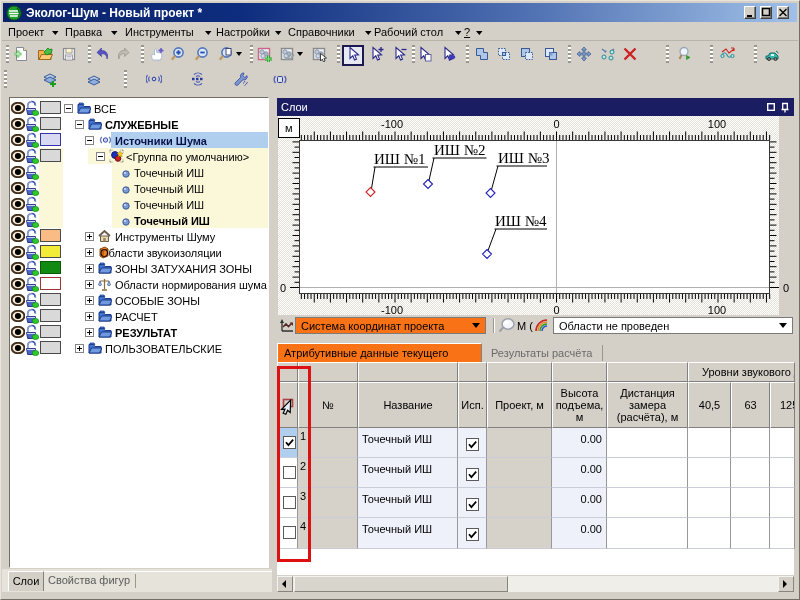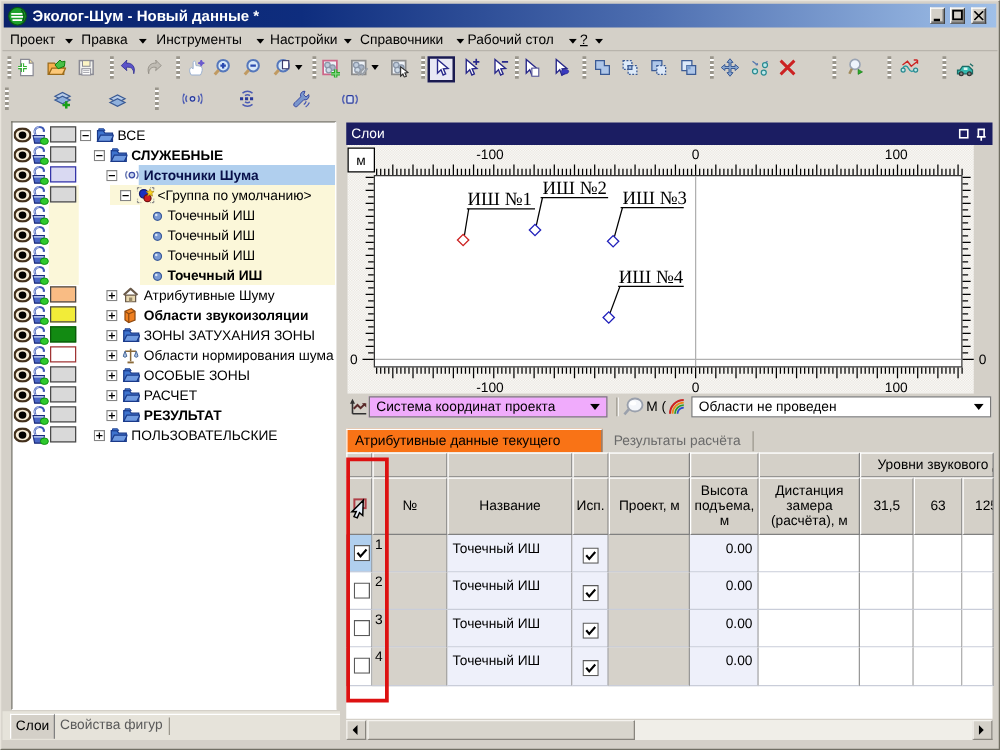--- a/index.html
+++ b/index.html
@@ -10,21 +10,21 @@
 .hdr{background:#d4d0c8;border-top:1px solid #fff;border-left:1px solid #fff;border-right:1px solid #808080;border-bottom:1px solid #808080;display:flex;align-items:center;justify-content:center;text-align:center;line-height:12px}
 .dcell{border-right:1px solid #989898;border-bottom:1px solid #c9cdd9}
 </style></head><body>
 <div class="ab" style="left:0;top:0;width:800px;height:600px;border:1px solid #716f64;border-top-color:#e8e4dc;border-left-color:#e8e4dc"></div>
 <div class="ab" style="left:3px;top:3px;width:794px;height:19px;background:linear-gradient(90deg,#0b226b 0%,#0e2d7e 30%,#4d6eb0 65%,#a0c0e8 100%)"></div>
 <svg class="ab" style="left:6px;top:5px" width="16" height="16">
 <circle cx="8" cy="8" r="7" fill="#1fa12e" stroke="#0a5a14"></circle>
 <path d="M3 6 h9 M3 8.5 h10 M4 11 h8" stroke="#fff" stroke-width="1.4" fill="none"></path>
 <path d="M11 3 a7 7 0 0 1 1 9" stroke="#0a5a14" stroke-width="1.2" fill="none"></path>
 </svg>
-<div class="ab" style="left:26px;top:6px;color:#fff;font-weight:bold;font-size:12px">Эколог-Шум - Новый данные *</div>
+<div class="ab" style="left:26px;top:6px;color:#fff;font-weight:bold;font-size:12px">Эколог-Шум - Новый проект *</div>
 <div class="ab" style="left:744px;top:6px;width:12px;height:13px;background:#d4d0c8;border:1px solid;border-color:#fff #404040 #404040 #fff;box-shadow:inset -1px -1px 0 #808080"><svg width="10" height="11">
       <path d="M2 9 h5" stroke="#000" stroke-width="2"></path>
     </svg></div>
 <div class="ab" style="left:760px;top:6px;width:12px;height:13px;background:#d4d0c8;border:1px solid;border-color:#fff #404040 #404040 #fff;box-shadow:inset -1px -1px 0 #808080"><svg width="10" height="11">
       <rect x="1.5" y="1.5" width="7" height="7" fill="none" stroke="#000" stroke-width="1.5"></rect>
     </svg></div>
 <div class="ab" style="left:777px;top:6px;width:12px;height:13px;background:#d4d0c8;border:1px solid;border-color:#fff #404040 #404040 #fff;box-shadow:inset -1px -1px 0 #808080"><svg width="10" height="11">
       <path d="M1.5 2 l7 7 M8.5 2 l-7 7" stroke="#000" stroke-width="1.4"></path>
     </svg></div>
 <div class="ab" style="left:8px;top:26px;">Проект</div>
@@ -411,42 +411,42 @@
 <div class="swatch" style="left:40px;top:229px;background:#f9bc84;border:1px solid #4a4a4a"></div>
 <svg class="ab" style="left:85px;top:232px" width="9" height="9">
     <rect x="0.5" y="0.5" width="8" height="8" fill="#fff" stroke="#848484"></rect>
     <path d="M2 4.5 h5 M4.5 2 v5" stroke="#000"></path>
   </svg>
 <div class="ab" style="left:98px;top:230px"><svg width="13" height="12" viewBox="0 0 13 12">
       <path d="M1 6 L6.5 1 L12 6" fill="none" stroke="#6a5a4a" stroke-width="1.8"></path>
       <path d="M2.5 6 h8 v5.5 h-8 z" fill="#e8d8b0" stroke="#6a5a4a"></path>
       <rect x="5.2" y="8" width="2.6" height="3.5" fill="#9a8a6a"></rect>
     </svg></div>
-<div class="ab" style="left:115px;top:231px;font-weight:normal;color:#000;white-space:nowrap">Атрибутивные Шуму</div>
+<div class="ab" style="left:115px;top:231px;font-weight:normal;color:#000;white-space:nowrap">Инструменты Шуму</div>
 <div class="ab" style="left:11px;top:246px"><svg width="14" height="12" viewBox="0 0 14 12">
       <ellipse cx="7" cy="6" rx="6.4" ry="5.2" fill="#f6ecd8" stroke="#42301c" stroke-width="2"></ellipse>
       <ellipse cx="7" cy="6" rx="3.1" ry="2.9" fill="#000"></ellipse>
     </svg></div>
 <div class="ab" style="left:24px;top:244px"><svg width="16" height="16" viewBox="0 0 16 16">
       <path d="M4.5 8 c-2-3 0-6.5 3-6.5 c2.5 0 4 1.5 3.5 4" fill="none" stroke="#3a55b4" stroke-width="1.6"></path>
       <path d="M4.5 8 c-2-3 0-6.5 3-6.5" fill="none" stroke="#dce6fa" stroke-width="0.7"></path>
       <path d="M2.5 8.5 h9 l-1.2 6 h-6.6 z" fill="#4a66c4" stroke="#1a2a7a" stroke-width="0.9"></path>
       <path d="M3 9.5 h8" stroke="#c8d4f4" stroke-width="1.1"></path>
       <ellipse cx="11.5" cy="13" rx="3.2" ry="2.6" fill="#2ec82e" stroke="#0a8a0a" stroke-width="0.7"></ellipse>
     </svg></div>
 <div class="swatch" style="left:40px;top:245px;background:#f2ec38;border:1px solid #4a4a4a"></div>
 <svg class="ab" style="left:85px;top:248px" width="9" height="9">
     <rect x="0.5" y="0.5" width="8" height="8" fill="#fff" stroke="#848484"></rect>
     <path d="M2 4.5 h5 M4.5 2 v5" stroke="#000"></path>
   </svg>
 <div class="ab" style="left:98px;top:246px"><svg width="12" height="13" viewBox="0 0 12 13">
       <path d="M2 3 l5-2 3 2 v7 l-5 2 -3-2 z" fill="#f08020" stroke="#904a10"></path>
       <path d="M2 3 l3 2 5-2 M5 5 v7" stroke="#904a10" fill="none"></path>
     </svg></div>
-<div class="ab" style="left:115px;top:247px;font-weight:bold;color:#000;white-space:nowrap">Области звукоизоляции</div>
+<div class="ab" style="left:100px;top:247px;font-weight:normal;color:#000;white-space:nowrap">Области звукоизоляции</div>
 <div class="ab" style="left:11px;top:262px"><svg width="14" height="12" viewBox="0 0 14 12">
       <ellipse cx="7" cy="6" rx="6.4" ry="5.2" fill="#f6ecd8" stroke="#42301c" stroke-width="2"></ellipse>
       <ellipse cx="7" cy="6" rx="3.1" ry="2.9" fill="#000"></ellipse>
     </svg></div>
 <div class="ab" style="left:24px;top:260px"><svg width="16" height="16" viewBox="0 0 16 16">
       <path d="M4.5 8 c-2-3 0-6.5 3-6.5 c2.5 0 4 1.5 3.5 4" fill="none" stroke="#3a55b4" stroke-width="1.6"></path>
       <path d="M4.5 8 c-2-3 0-6.5 3-6.5" fill="none" stroke="#dce6fa" stroke-width="0.7"></path>
       <path d="M2.5 8.5 h9 l-1.2 6 h-6.6 z" fill="#4a66c4" stroke="#1a2a7a" stroke-width="0.9"></path>
       <path d="M3 9.5 h8" stroke="#c8d4f4" stroke-width="1.1"></path>
       <ellipse cx="11.5" cy="13" rx="3.2" ry="2.6" fill="#2ec82e" stroke="#0a8a0a" stroke-width="0.7"></ellipse>
@@ -978,21 +978,21 @@
     <line x1="217.5" y1="113" x2="270" y2="113" stroke="#000"></line>
     <line x1="219.0" y1="113" x2="211" y2="134.5" stroke="#000"></line>
     <path d="M210 133.5 l4.5 4.5 -4.5 4.5 -4.5-4.5 z" fill="none" stroke="#2222bb" stroke-width="1.1"></path>
   </svg>
 <svg class="ab" style="left:279px;top:317px" width="17" height="17" viewBox="0 0 17 17">
     <path d="M3 14 V4 M3 14 H14" stroke="#303030" stroke-width="1.3" fill="none"></path>
     <path d="M1 6 L3 2 L5 6 z" fill="#303030"></path>
     <path d="M4 10 l3-3 2.5 2.5 3.5-3.5" stroke="#5a2a2a" stroke-width="1.6" fill="none"></path>
     <path d="M10.5 5.5 h3.5 v3.5 z" fill="#5a2a2a"></path>
   </svg>
-<div class="ab" style="left:295px;top:317px;width:191px;height:17px;background:#f0abfc;border:1px solid #7a7a7a;padding:2px 0 0 5px;white-space:nowrap;overflow:hidden">Система координат проекта</div>
+<div class="ab" style="left:295px;top:317px;width:191px;height:17px;background:#f97316;border:1px solid #7a7a7a;padding:2px 0 0 5px;white-space:nowrap;overflow:hidden">Система координат проекта</div>
 <svg class="ab" style="left:472px;top:323px" width="9" height="6">
     <path d="M0 0 h8 l-4 5 z" fill="#000"></path>
   </svg>
 <div class="ab" style="left:493px;top:318px;width:2px;height:15px;border-left:1px solid #9a968c;border-right:1px solid #fff"></div>
 <svg class="ab" style="left:498px;top:317px" width="18" height="17" viewBox="0 0 18 17">
     <ellipse cx="10" cy="7" rx="6" ry="5.2" fill="#f4f6fa" stroke="#9aa0ac" stroke-width="1.5"></ellipse>
     <path d="M5 10.5 l-3.5 4" stroke="#9aa0ac" stroke-width="2"></path>
     <ellipse cx="8.5" cy="5.5" rx="2.5" ry="1.8" fill="#fff"></ellipse>
   </svg>
 <div class="ab" style="left:517px;top:320px;font-size:11px">М (</div>
@@ -1017,21 +1017,21 @@
 <div class="cell hdr" style="left:552px;top:362px;width:55px;height:20px"></div>
 <div class="cell hdr" style="left:607px;top:362px;width:81px;height:20px"></div>
 <div class="cell hdr" style="left:688px;top:362px;width:107px;height:20px;justify-content:flex-start;padding-left:13px;white-space:nowrap">Уровни звукового давления</div>
 <div class="cell hdr" style="left:277px;top:382px;width:21px;height:46px"></div>
 <div class="cell hdr" style="left:298px;top:382px;width:60px;height:46px">№</div>
 <div class="cell hdr" style="left:358px;top:382px;width:100px;height:46px">Название</div>
 <div class="cell hdr" style="left:458px;top:382px;width:29px;height:46px">Исп.</div>
 <div class="cell hdr" style="left:487px;top:382px;width:65px;height:46px">Проект, м</div>
 <div class="cell hdr" style="left:552px;top:382px;width:55px;height:46px">Высота<br>подъема,<br>м</div>
 <div class="cell hdr" style="left:607px;top:382px;width:81px;height:46px">Дистанция<br>замера<br>(расчёта), м</div>
-<div class="cell hdr" style="left:688px;top:382px;width:43px;height:46px">31,5</div>
+<div class="cell hdr" style="left:688px;top:382px;width:43px;height:46px">40,5</div>
 <div class="cell hdr" style="left:731px;top:382px;width:39px;height:46px">63</div>
 <div class="cell hdr" style="left:770px;top:382px;width:25px;height:46px;justify-content:flex-start;padding-left:9px">125</div>
 <svg class="ab" style="left:280px;top:396px" width="16" height="21" viewBox="0 0 16 21">
     <rect x="3.5" y="3.5" width="9" height="7" fill="none" stroke="#b04048" stroke-width="1.6"></rect>
     <path d="M10.6 4.2 L1.6 13.4 L5 13.2 L3.2 17.2 L5.8 18.3 L7.6 14.2 L10.2 16.4 Z" fill="#e8f0fa" stroke="#000" stroke-width="1.2"></path>
   </svg>
 <div class="cell dcell" style="left:277px;top:428px;width:21px;height:30px;background:#b0cfee;border-left:1px solid #989898"></div>
 <div class="ab" style="left:283px;top:436px"><svg width="13" height="13" viewBox="0 0 13 13">
       <rect x="0.5" y="0.5" width="12" height="12" fill="#fff" stroke="#5a5a5a"></rect>
       <path d="M3 6.2 l2.4 2.9 L10.2 3.6" stroke="#000" stroke-width="1.7" fill="none"></path>

